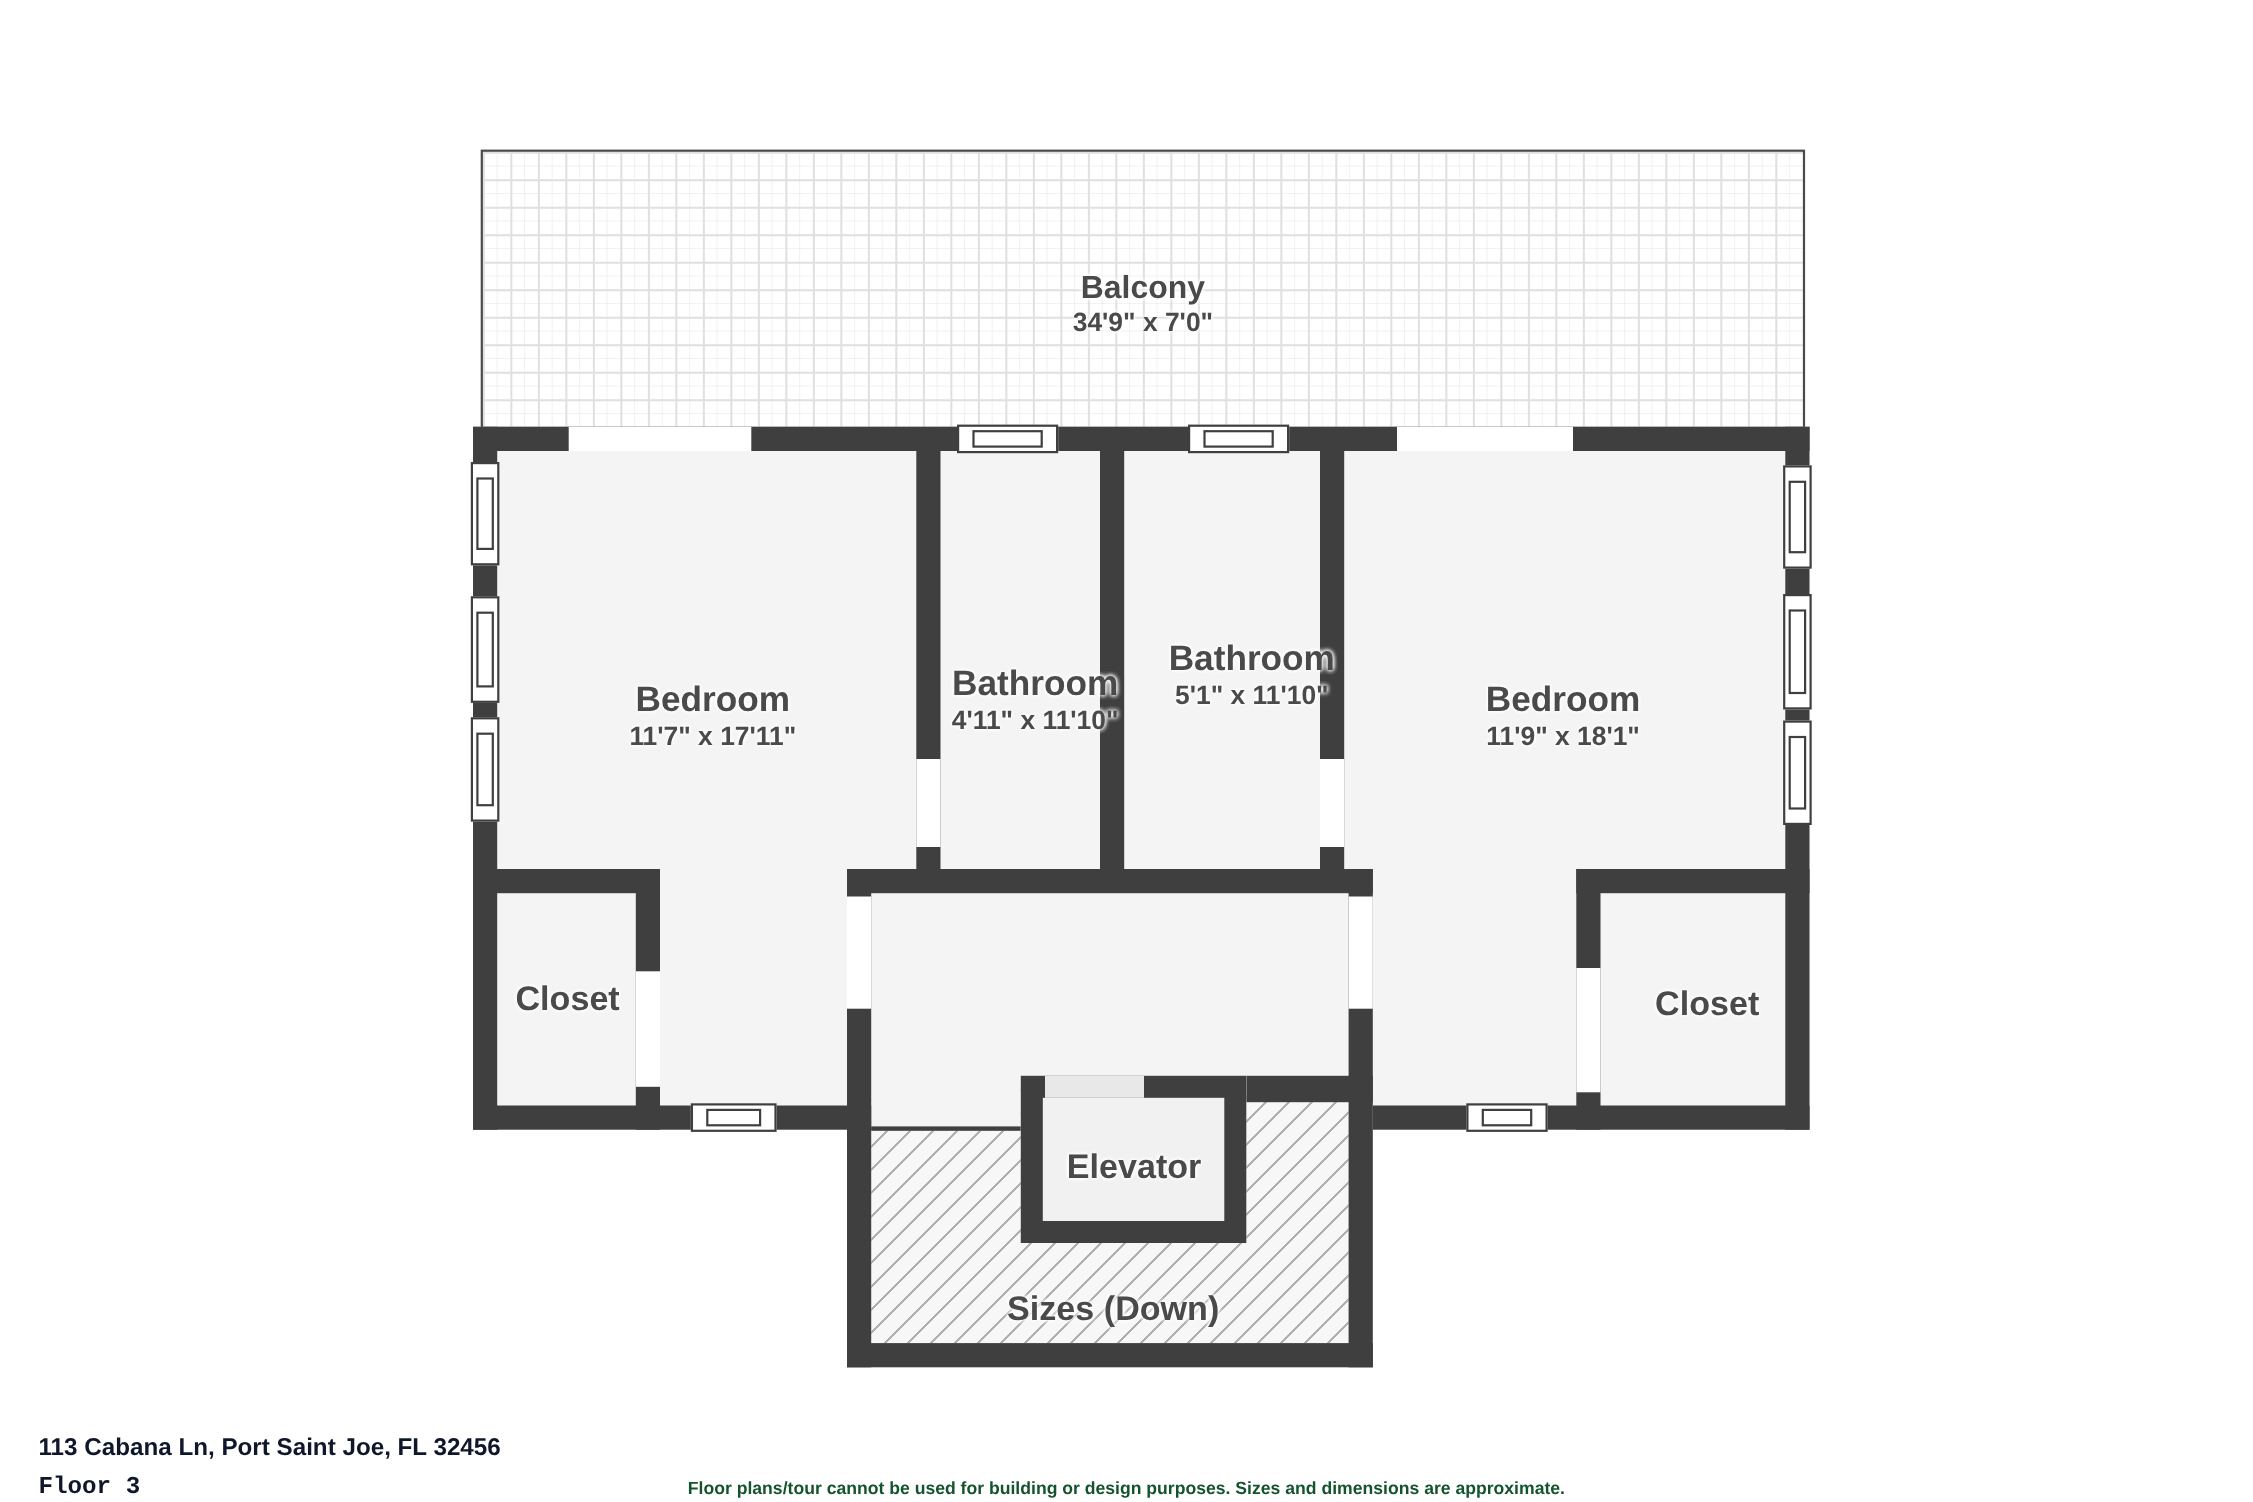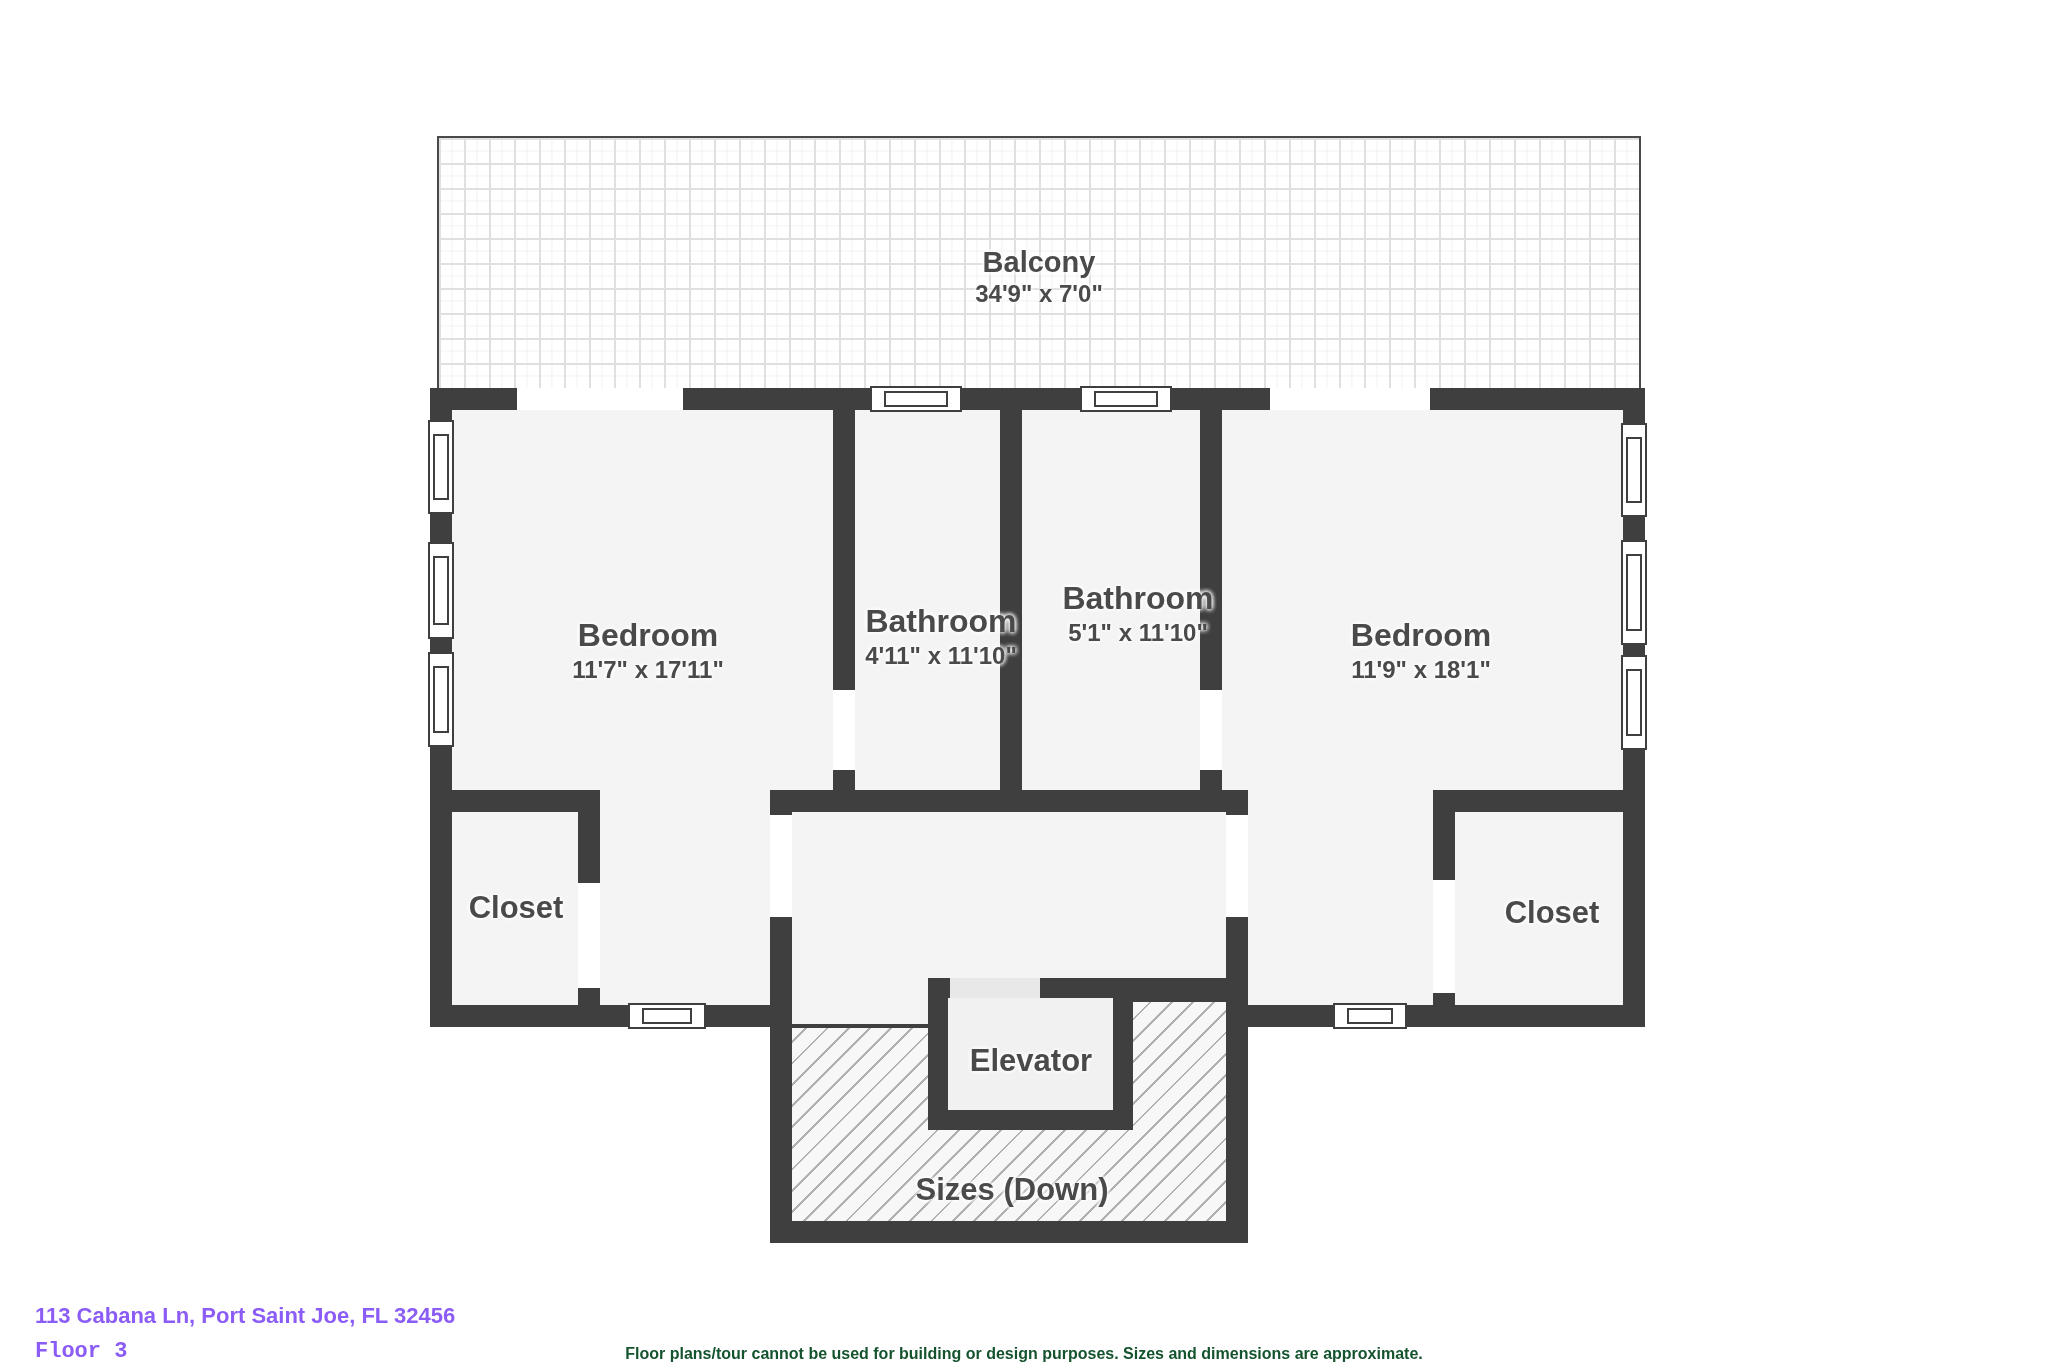--- a/index.html
+++ b/index.html
@@ -39,21 +39,21 @@
     color:var(--label); white-space:nowrap; pointer-events:none;
     text-shadow:0 0 5px #fff,0 0 5px #fff,0 0 5px #fff;}
   .rn{font-size:32px; font-weight:bold; line-height:1.12;}
   .rn-sm{font-size:31px; font-weight:bold; line-height:1.12;}
   .rd{font-size:24px; font-weight:bold; line-height:1.3;}
   .balcony .rn{font-size:29px;}
   .elevator{
     position:absolute; left:928px; top:978px; width:205px; height:152px;
     box-sizing:border-box; border:20px solid var(--wall); background:var(--elevator-floor);
   }
-  .footer-line{position:absolute; color:#8b5cf6; font-weight:bold;}
+  .footer-line{position:absolute; color:#0f172a; font-weight:bold;}
   .addr{left:35px; top:1303px; font-size:22px;}
   .floor{left:35px; top:1339px; font-size:22px;font-family:Liberation Mono, monospace;}
   .disclaimer{left:0; top:1345px; width:100%; text-align:center; font-size:16px; color:#14532d;}
 </style>
 </head>
 <body>
 
 <div class="stage">
 
   <div class="balcony">

